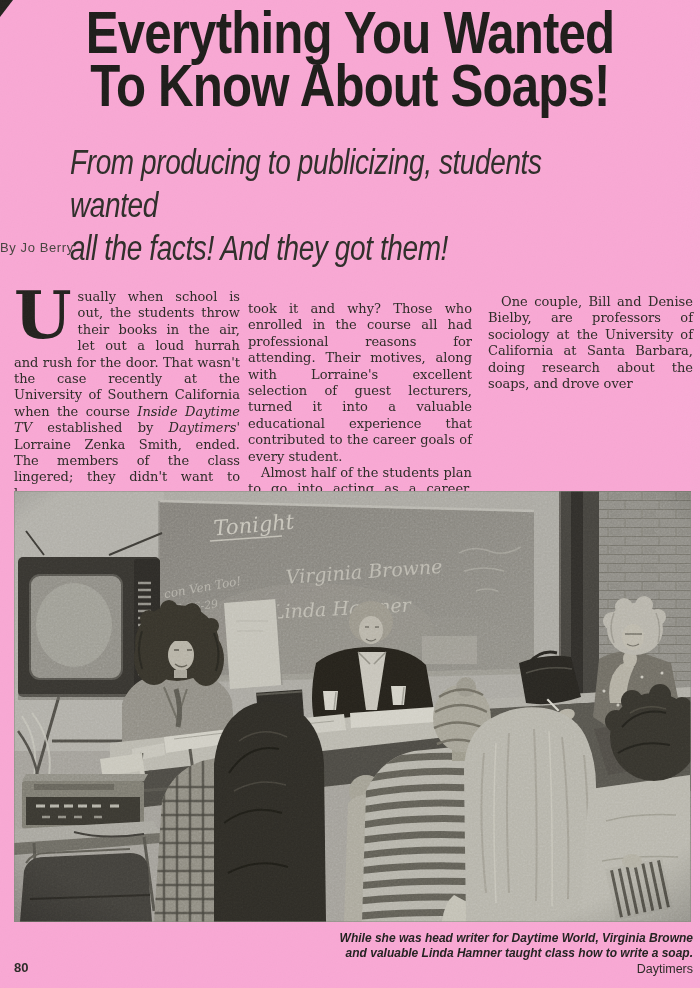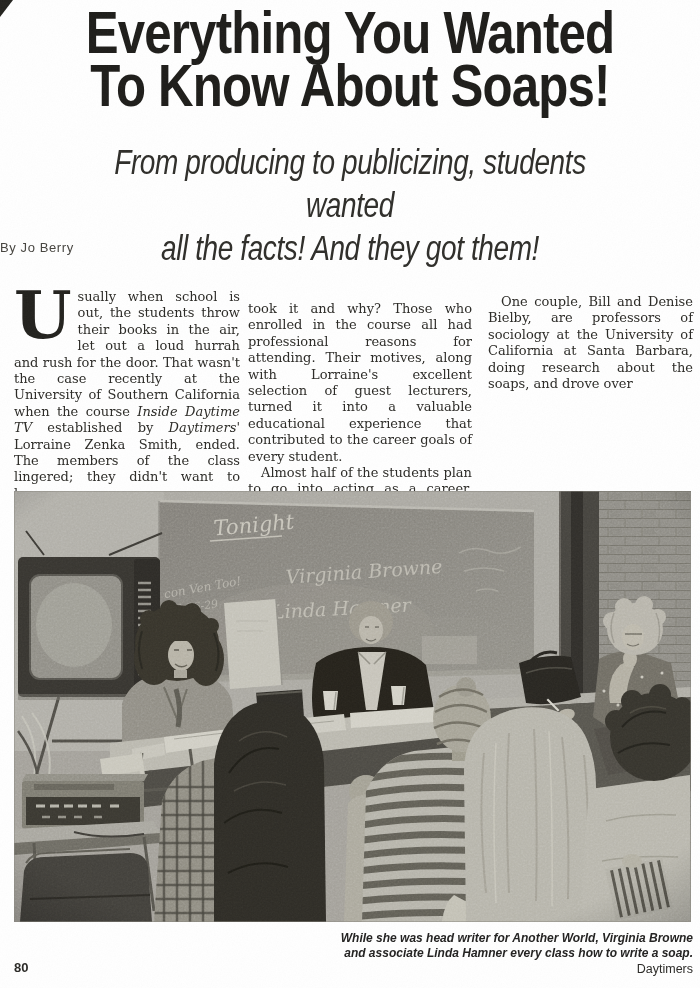--- a/index.html
+++ b/index.html
@@ -1,23 +1,23 @@
 <!DOCTYPE html>
 <html><head>
 <meta charset="utf-8">
 <style>
   html,body{margin:0;padding:0;background:#8a8a88;}
-  .page{position:relative;width:700px;height:988px;background:#ffffff;overflow:hidden;
+  .page{position:relative;width:700px;height:988px;background:#f9a8d4;overflow:hidden;
         font-family:"Liberation Sans",sans-serif;}
   .corner-mark{position:absolute;left:0;top:0;width:0;height:0;
         border-left:13px solid #23221e;border-bottom:17px solid transparent;}
   .headline{position:absolute;left:0;top:6px;width:700px;text-align:center;color:#1d1c19;}
   .hl-line{font-weight:bold;font-size:60px;line-height:53px;letter-spacing:-1px;
         transform:scaleX(0.82);}
-  .subtitle{position:absolute;left:0;top:140px;width:700px;text-align:center;color:#2e2d29;}
+  .subtitle{position:absolute;left:0;top:140px;width:700px;color:#2e2d29;}
   .sub-line{font-style:italic;font-size:35px;line-height:43px;letter-spacing:-0.5px;
         transform:scaleX(0.8);}
   .byline{position:absolute;left:0;top:240px;width:700px;text-align:left;
         font-size:13px;color:#45433e;letter-spacing:0.6px;}
   .col{position:absolute;top:289px;height:200px;font-family:"DejaVu Serif",serif;
         font-size:13px;line-height:16.4px;color:#2b2a26;text-align:justify;}
   .col-1{left:14px;width:226px;}
   .col-2{left:248px;width:224px;padding-top:12px;}
   .col-3{left:488px;width:205px;padding-top:5px;}
   .col p{margin:0;}
@@ -338,22 +338,22 @@
       </g>
       <ellipse cx="618" cy="370" rx="10" ry="7" fill="#b1aea1"></ellipse>
     </g>
 
     <rect x="0" y="0" width="677" height="431" fill="url(#vig)"></rect>
     <rect x="0" y="0" width="677" height="431" filter="url(#grainF)" opacity="0.55" style="mix-blend-mode:overlay"></rect>
     <rect x="0.5" y="0.5" width="676" height="430" fill="none" stroke="#8a887f" stroke-width="1" opacity="0.5"></rect>
   </svg>
 
   <div class="caption">
-    <div>While she was head writer for Another World, Virginia Browne</div>
-    <div>and associate Linda Hamner every class how to write a soap.</div>
+    <div>While she was head writer for Daytime World, Virginia Browne</div>
+    <div>and valuable Linda Hamner taught class how to write a soap.</div>
   </div>
 
   <div class="folio-left">80</div>
   <div class="folio-right">Daytimers</div>
 
   <svg class="page-grain" viewBox="0 0 700 988" preserveAspectRatio="none">
     <filter id="paperF">
         <feTurbulence type="fractalNoise" baseFrequency="0.8" numOctaves="2" stitchTiles="stitch"></feTurbulence>
       <feColorMatrix type="saturate" values="0"></feColorMatrix>
       <feComponentTransfer>

